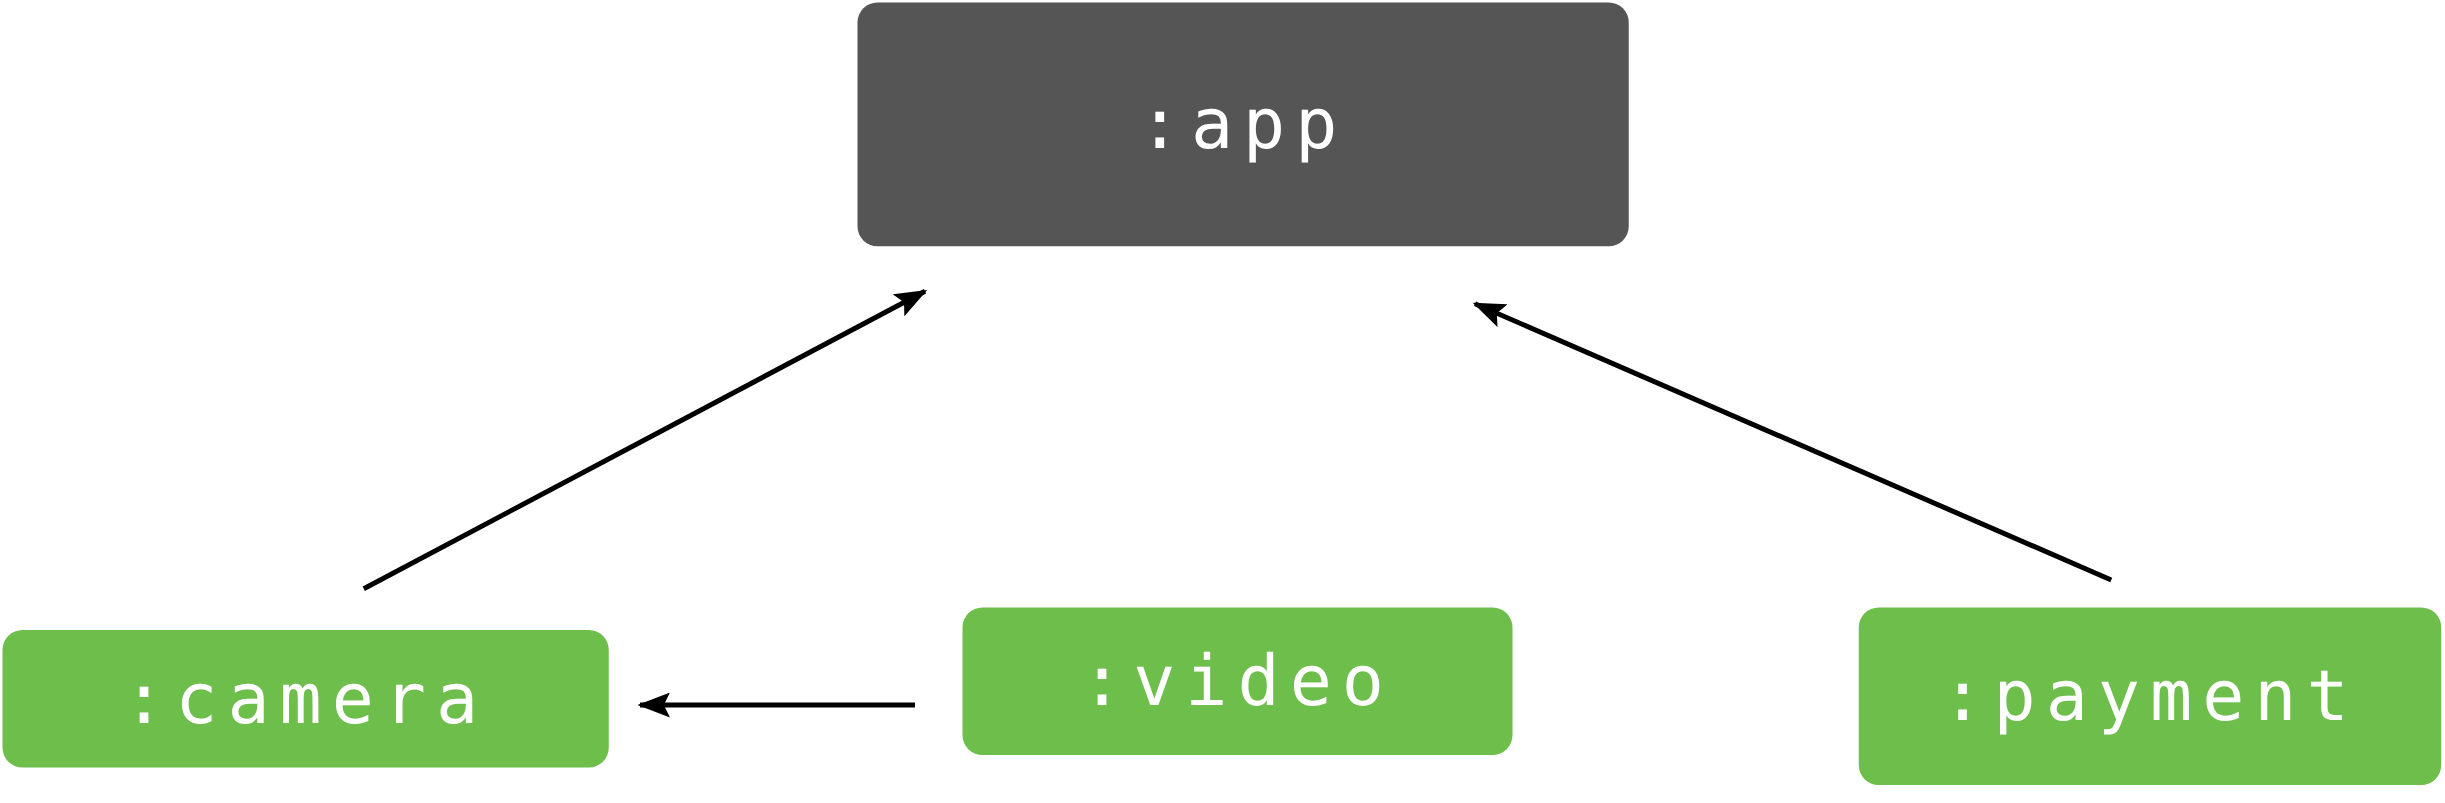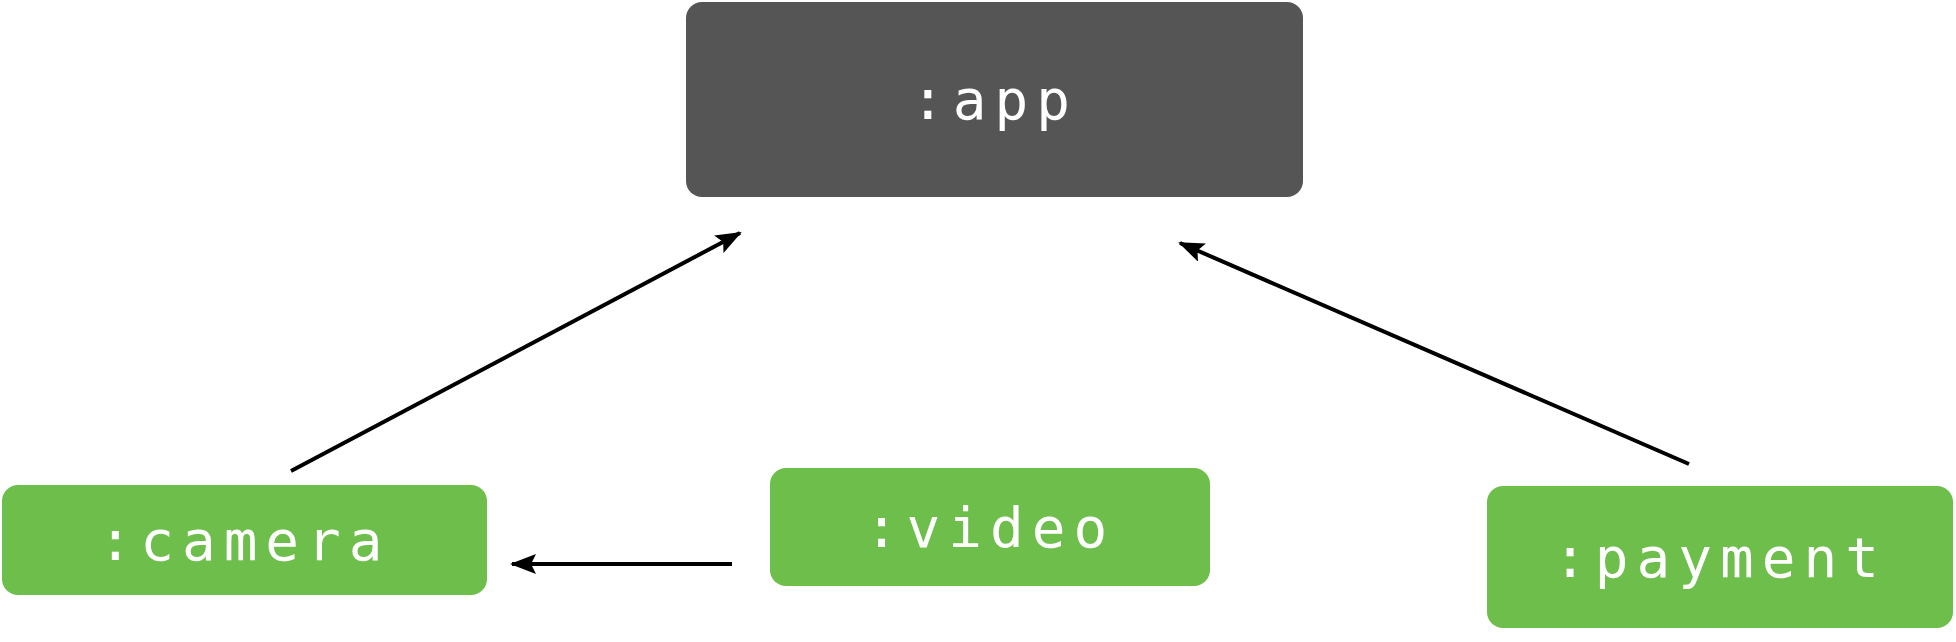--- a/index.html
+++ b/index.html
@@ -37,28 +37,28 @@
   }
   .node-app {
     left: 686px;
     top: 2px;
     width: 617px;
     height: 195px;
     background: #555555;
   }
   .node-camera {
     left: 2px;
-    top: 485px;
+    top: 504px;
     width: 485px;
     height: 110px;
     background: #6DBE4B;
   }
   .node-video {
     left: 770px;
-    top: 468px;
+    top: 486px;
     width: 440px;
     height: 118px;
     background: #6DBE4B;
   }
   .node-payment {
     left: 1487px;
     top: 486px;
     width: 466px;
     height: 142px;
     background: #6DBE4B;

